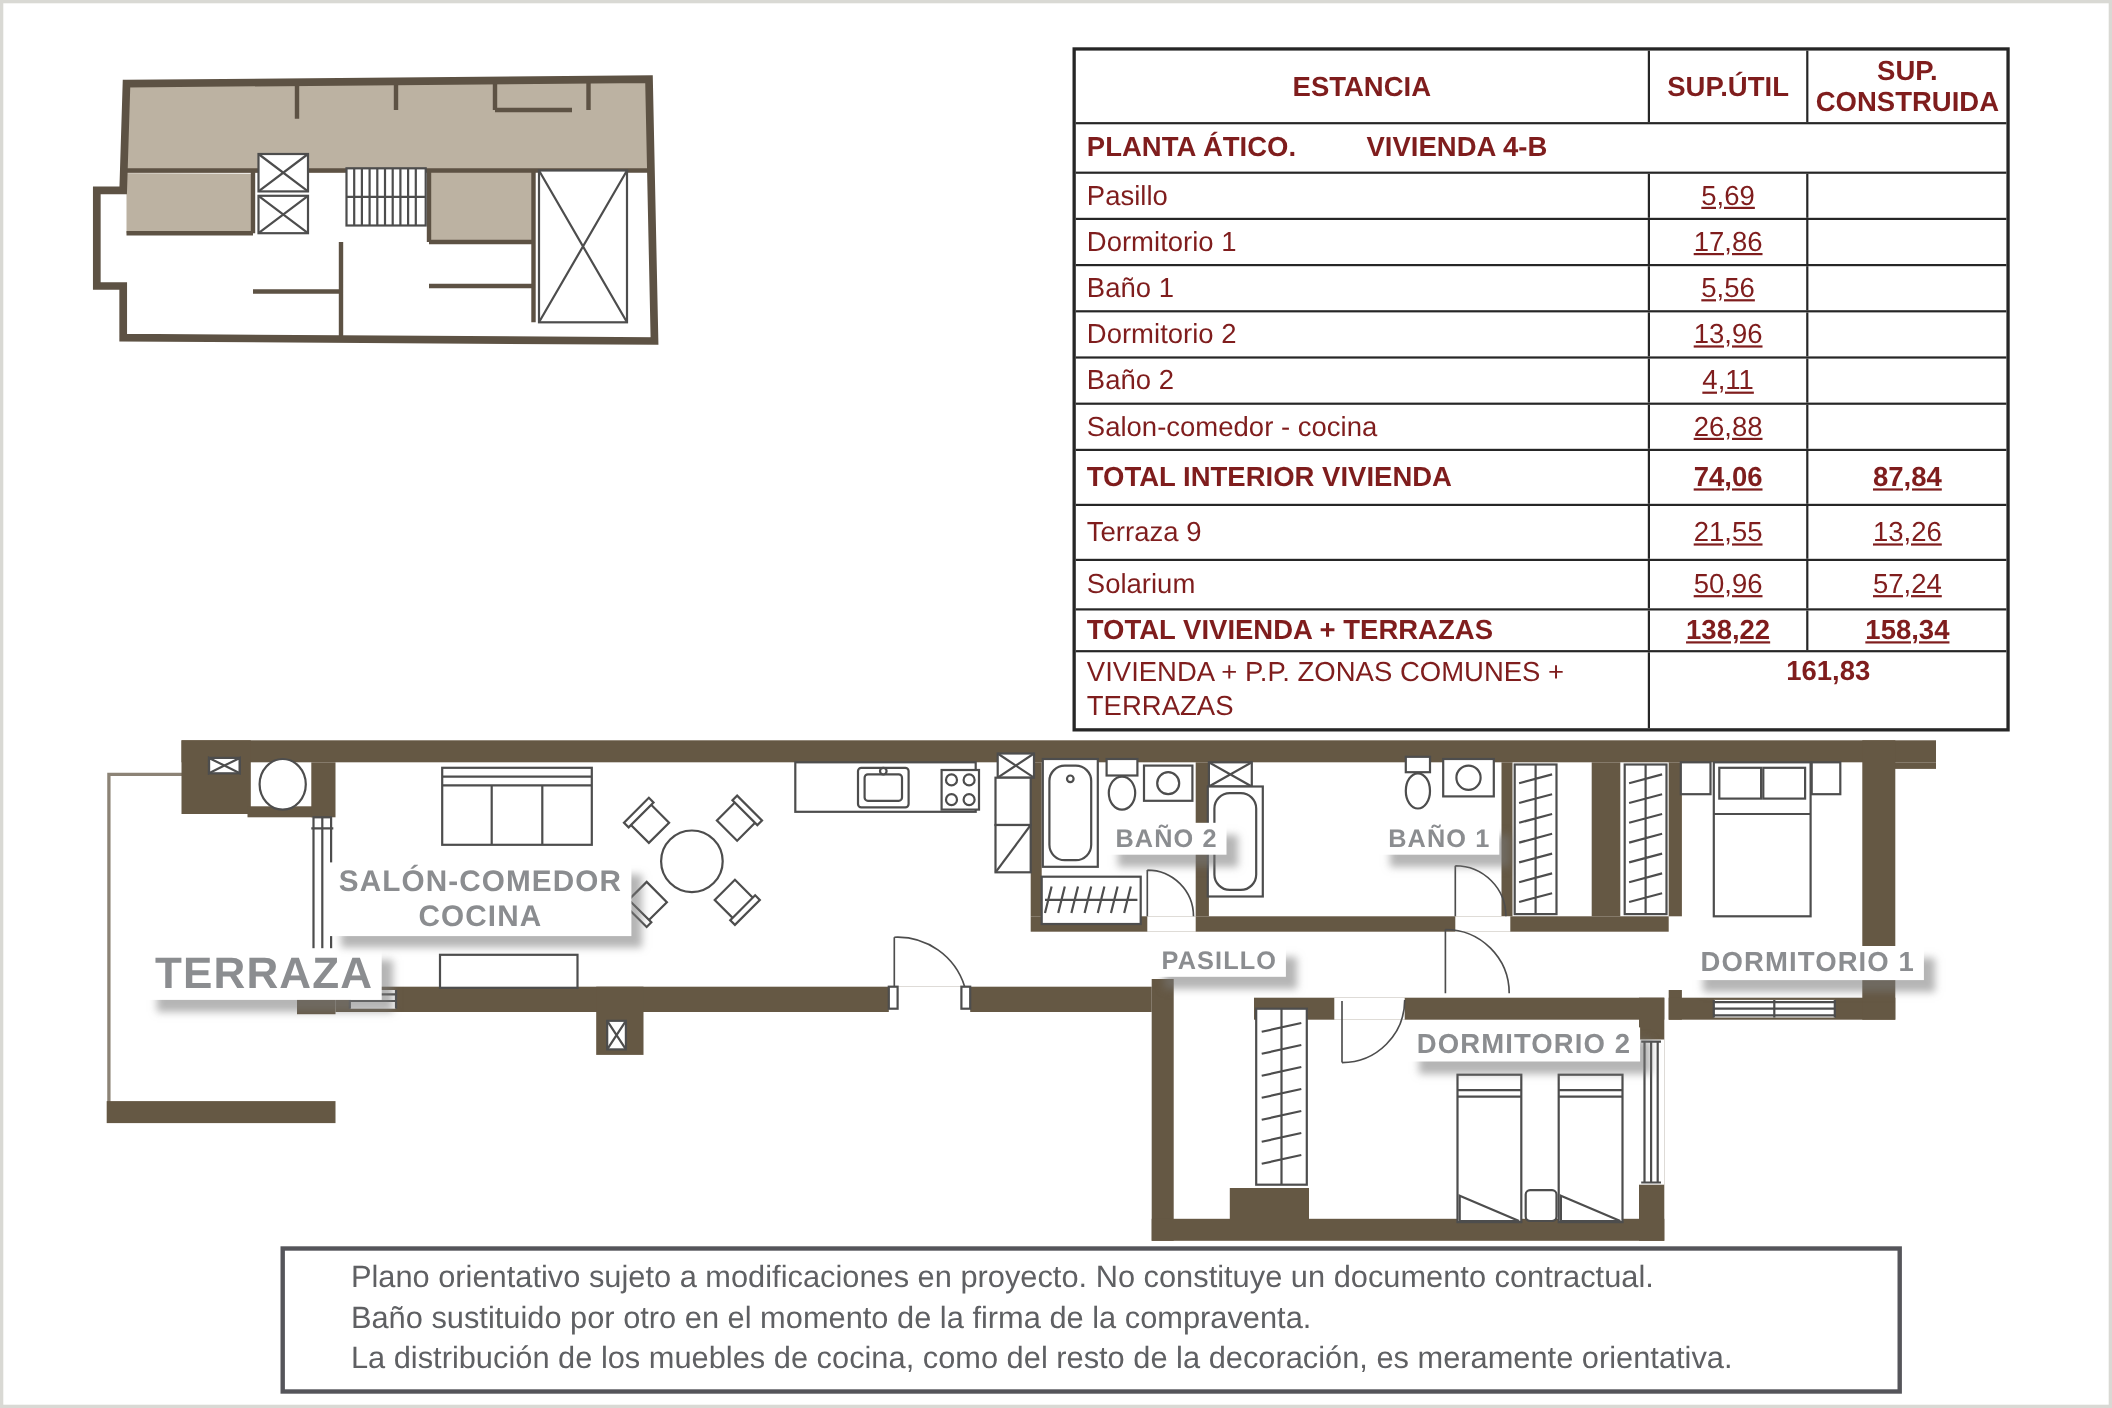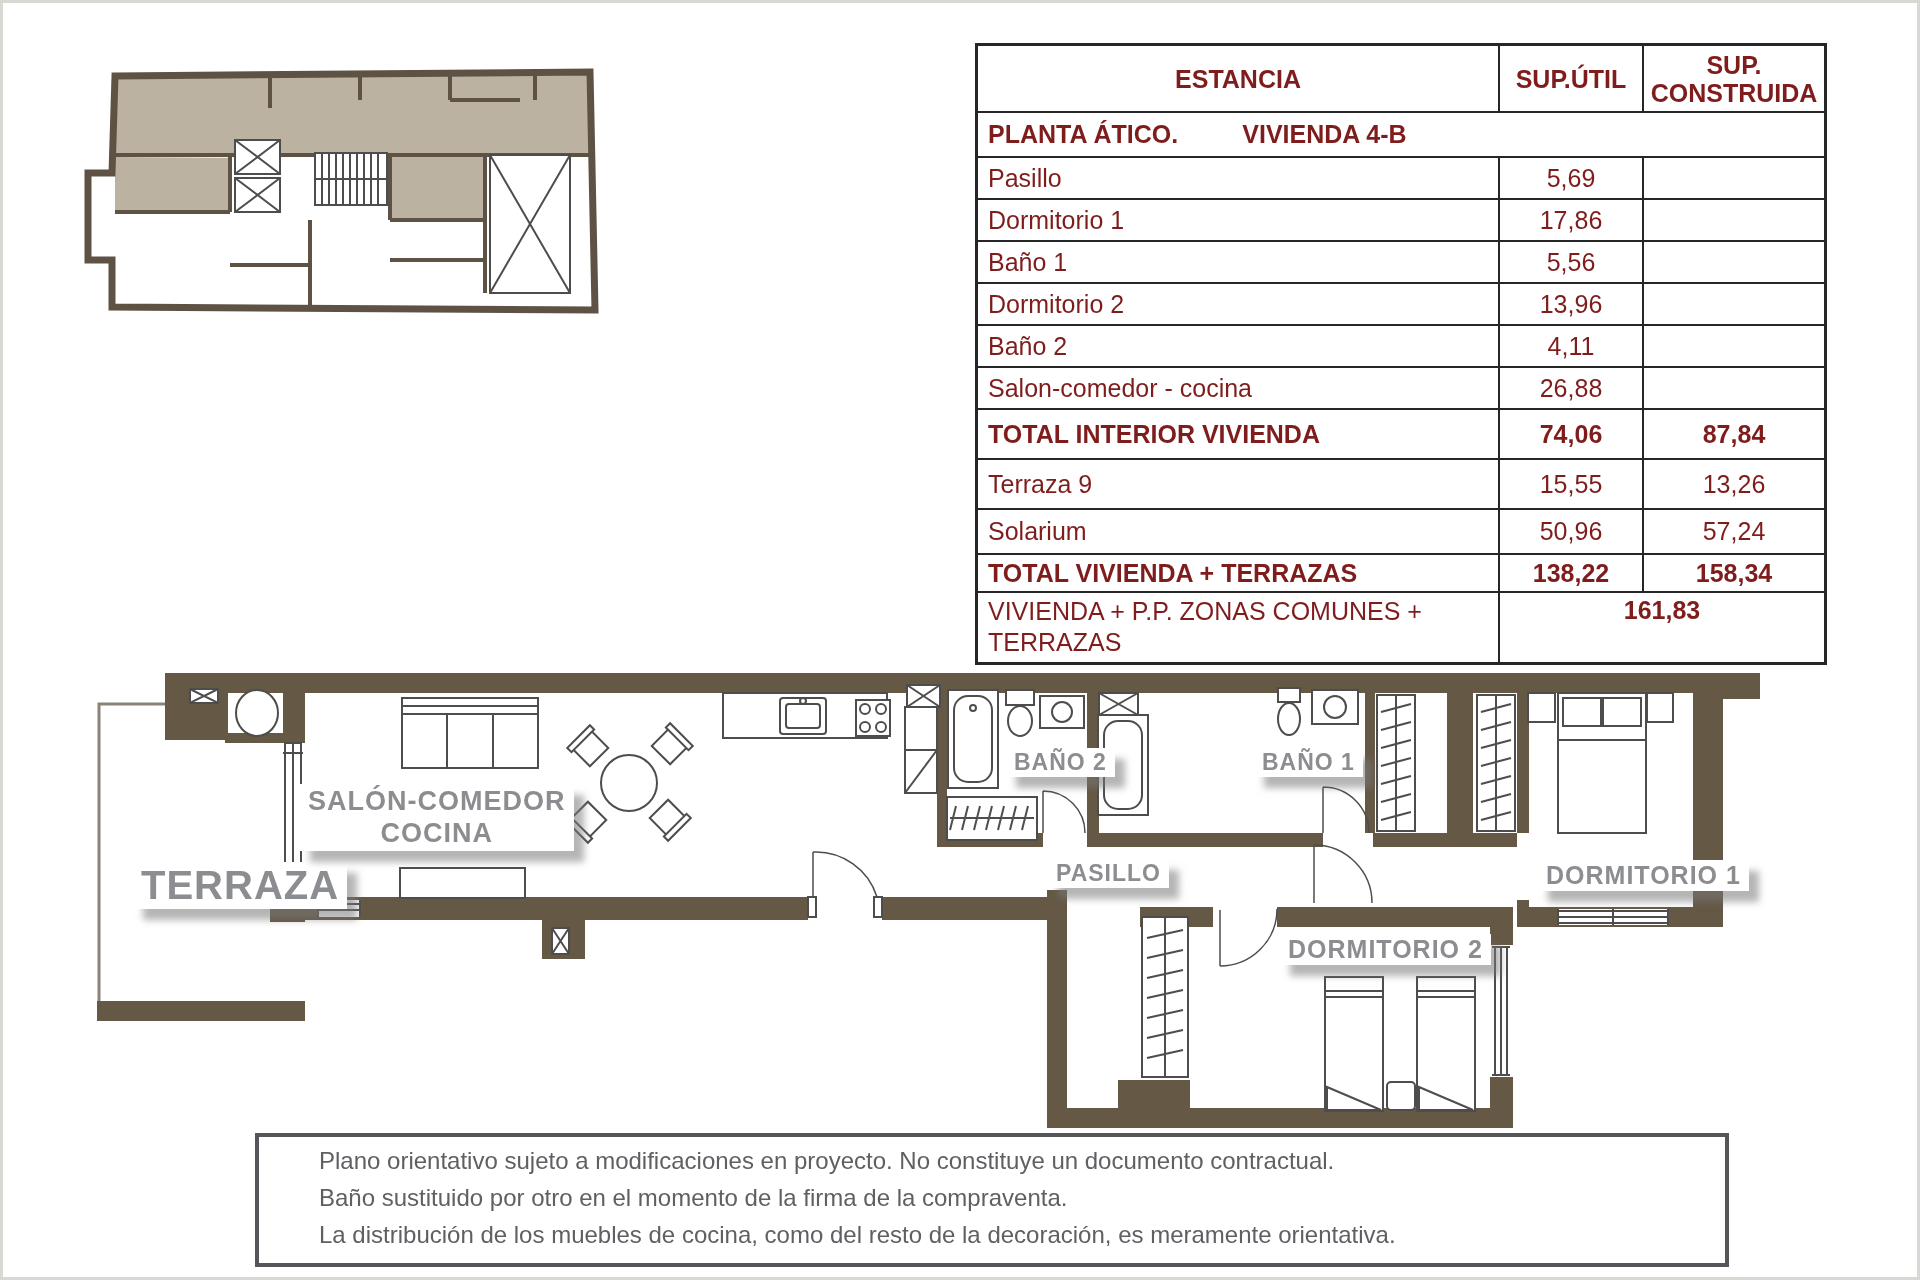--- a/index.html
+++ b/index.html
@@ -8,21 +8,21 @@
   .frame{position:absolute;inset:0;border:3px solid #d9d9d4;pointer-events:none;}
 
   
   .area-table{position:absolute;left:975px;top:43px;width:852px;box-sizing:border-box;
               border:3px solid #262626;color:#7f1d1d;font-size:25px;}
   .tr{display:grid;grid-template-columns:520px 144px 1fr;box-sizing:border-box;}
   .tr + .tr{border-top:2px solid #262626;}
   .td{display:flex;align-items:center;box-sizing:border-box;min-width:0;}
   .td + .td{border-left:2px solid #262626;}
   .td.name{padding-left:10px;text-align:left;border-radius:18px;}
-  .td.num{justify-content:center;}
+  .td.num{justify-content:center;text-decoration:underline;}
   .tr.header{height:65px;font-weight:700;font-size:25px;}
   .tr.header .td{justify-content:center;text-align:center;line-height:1.12;}
   .tr.section{display:block;height:45px;font-weight:700;}
   .tr.section .td{height:100%;}
   .tr.data{height:42px;}
   .tr.total{font-weight:700;}
   .tr.h43{height:50px;}
   .tr.h50{height:50px;}
   .tr.h45{height:45px;}
   .tr.h38{height:38px;}
@@ -41,21 +41,21 @@
   .lbl-salon{left:300px;top:784px;font-size:27px;line-height:1.2;}
   .lbl-bano2{left:1006px;top:748px;font-size:23px;}
   .lbl-bano1{left:1254px;top:748px;font-size:23px;}
   .lbl-pasillo{left:1048px;top:859px;font-size:23px;}
   .lbl-dorm1{left:1538px;top:860px;font-size:25px;}
   .lbl-dorm2{left:1280px;top:934px;font-size:25px;}
 
   
   .disclaimer{position:absolute;left:255px;top:1133px;width:1474px;height:134px;
               box-sizing:border-box;border:4px solid #55555a;color:#5f6063;
-              font-size:24px;line-height:37px;padding:5px 10px 0 60px;}
+              font-size:28px;line-height:37px;padding:5px 10px 0 60px;}
   .disclaimer p{margin:0;}
 
   svg .wall{fill:#655844;}
   svg .thin{stroke:#8c8376;stroke-width:3;fill:none;}
   svg .fur{stroke:#4d4d4d;stroke-width:2;fill:#ffffff;}
   svg .furl{stroke:#4d4d4d;stroke-width:2;fill:none;}
   svg .white{fill:#ffffff;}
   svg .kwall{stroke:#5d5244;fill:none;}
 </style>
 </head>
@@ -139,21 +139,21 @@
       <div class="td num"></div>
     </div>
 
     <div class="tr total h43">
       <div class="td name">TOTAL INTERIOR VIVIENDA</div>
       <div class="td num">74,06</div>
       <div class="td num">87,84</div>
     </div>
     <div class="tr data h50">
       <div class="td name">Terraza 9</div>
-      <div class="td num">15,55</div>
+      <div class="td num">21,55</div>
       <div class="td num">13,26</div>
     </div>
     <div class="tr data h45">
       <div class="td name">Solarium</div>
       <div class="td num">50,96</div>
       <div class="td num">57,24</div>
     </div>
     <div class="tr total h38">
       <div class="td name">TOTAL VIVIENDA + TERRAZAS</div>
       <div class="td num">138,22</div>

